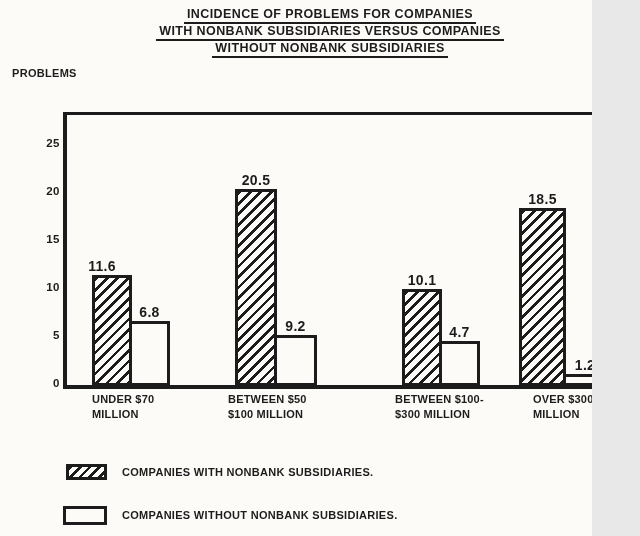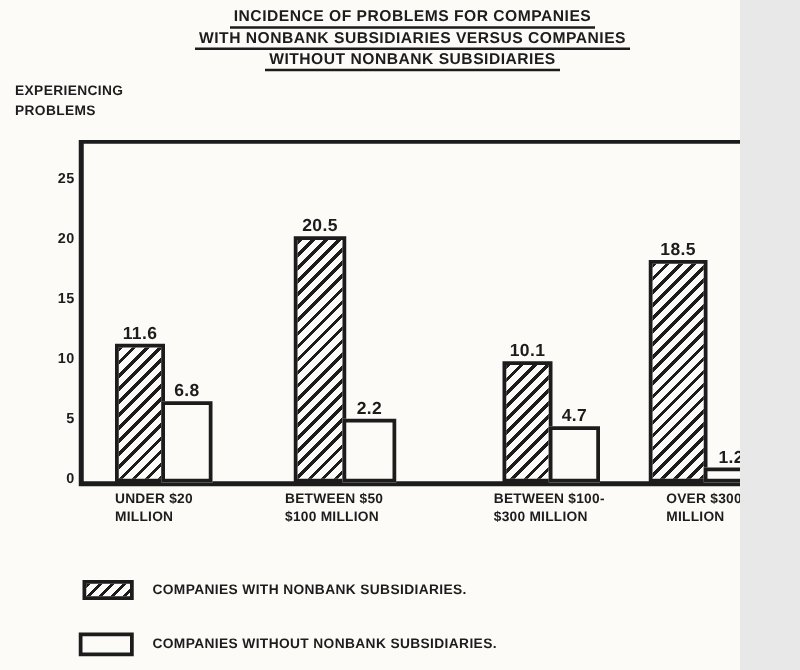--- a/index.html
+++ b/index.html
@@ -46,50 +46,49 @@
 
 <div id="page">
 
   <div id="title-block">
     <div class="title-line"><span>INCIDENCE OF PROBLEMS FOR COMPANIES</span></div>
     <div class="title-line"><span>WITH NONBANK SUBSIDIARIES VERSUS COMPANIES</span></div>
     <div class="title-line"><span>WITHOUT NONBANK SUBSIDIARIES</span></div>
   </div>
 
   <div id="ylabel-block">
-    <div>EXPERIENCING</div>
     <div>PROBLEMS</div>
   </div>
 
   <div id="plot-box"></div>
   <div id="plot-layer">
       <div class="bar hatched" style="left: 92px; top: 275px; width: 40px; height: 111px; z-index: 1;"></div>
-      <div class="bar-value" style="left: 86px; top: 258px; width: 52px; z-index: 3;">11.6</div>
+      <div class="bar-value" style="left: 76px; top: 258px; width: 52px; z-index: 3;">11.6</div>
       <div class="bar hatched" style="left: 235px; top: 189px; width: 42px; height: 197px; z-index: 1;"></div>
       <div class="bar-value" style="left: 229px; top: 172px; width: 54px; z-index: 3;">20.5</div>
       <div class="bar hatched" style="left: 402px; top: 289px; width: 40px; height: 97px; z-index: 1;"></div>
       <div class="bar-value" style="left: 396px; top: 272px; width: 52px; z-index: 3;">10.1</div>
       <div class="bar hatched" style="left: 519px; top: 208px; width: 47px; height: 178px; z-index: 1;"></div>
       <div class="bar-value" style="left: 513px; top: 191px; width: 59px; z-index: 3;">18.5</div>
       <div class="bar open" style="left: 129px; top: 321px; width: 41px; height: 65px; z-index: 2;"></div>
       <div class="bar-value" style="left: 123px; top: 304px; width: 53px; z-index: 3;">6.8</div>
       <div class="bar open" style="left: 274px; top: 335px; width: 43px; height: 51px; z-index: 2;"></div>
-      <div class="bar-value" style="left: 268px; top: 318px; width: 55px; z-index: 3;">2.2</div>
+      <div class="bar-value" style="left: 268px; top: 318px; width: 55px; z-index: 3;">9.2</div>
       <div class="bar open" style="left: 439px; top: 341px; width: 41px; height: 45px; z-index: 2;"></div>
       <div class="bar-value" style="left: 433px; top: 324px; width: 53px; z-index: 3;">4.7</div>
       <div class="bar open" style="left: 563px; top: 374px; width: 44px; height: 12px; z-index: 2;"></div>
       <div class="bar-value" style="left: 557px; top: 357px; width: 56px; z-index: 3;">1.2</div>
       <div class="ytick" style="left: 18px; top: 377px; width: 42px;">0</div>
       <div class="ytick" style="left: 18px; top: 329px; width: 42px;">5</div>
       <div class="ytick" style="left: 18px; top: 281px; width: 42px;">10</div>
       <div class="ytick" style="left: 18px; top: 233px; width: 42px;">15</div>
       <div class="ytick" style="left: 18px; top: 185px; width: 42px;">20</div>
       <div class="ytick" style="left: 18px; top: 137px; width: 42px;">25</div>
       <div class="cat" style="left: 92px; top: 392px;">
-        <div>UNDER $20</div>
+        <div>UNDER $70</div>
         <div>MILLION</div>
       </div>
       <div class="cat" style="left: 228px; top: 392px;">
         <div>BETWEEN $50</div>
         <div>$100 MILLION</div>
       </div>
       <div class="cat" style="left: 395px; top: 392px;">
         <div>BETWEEN $100-</div>
         <div>$300 MILLION</div>
       </div>

